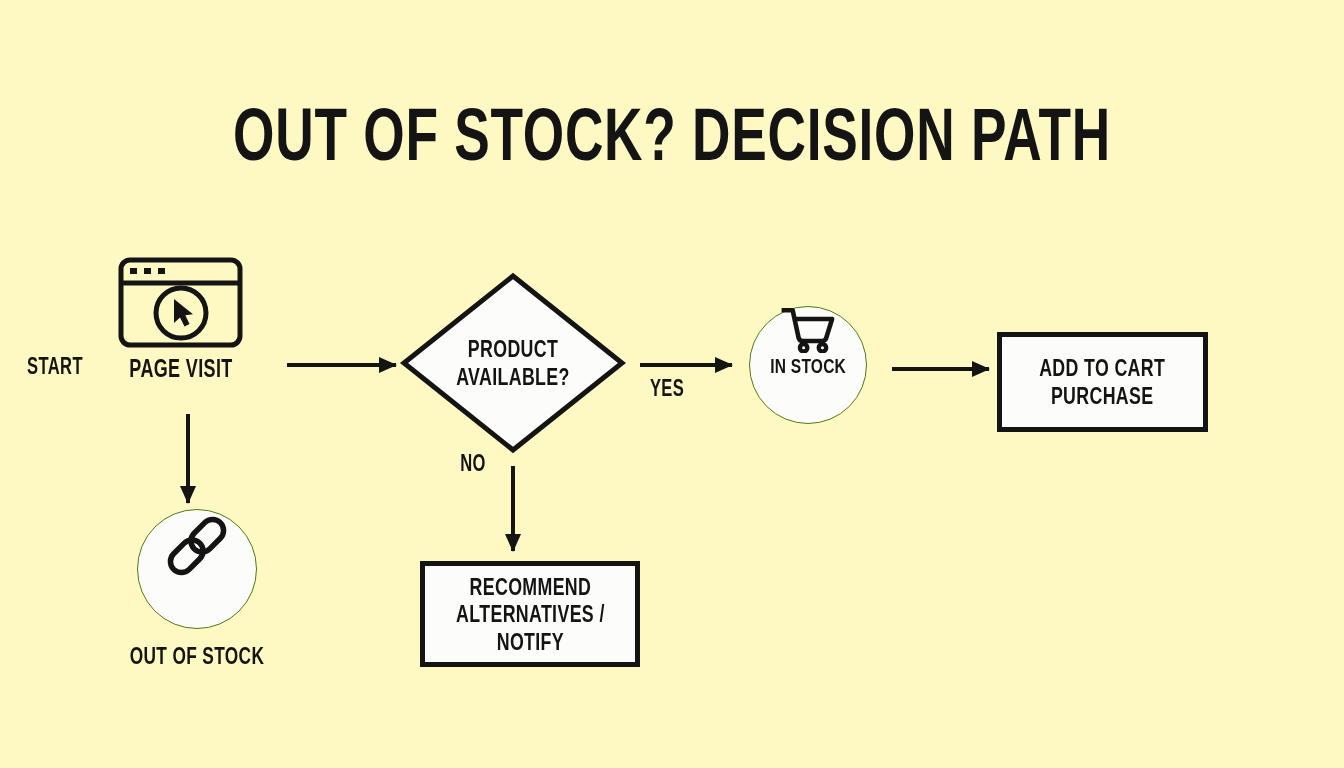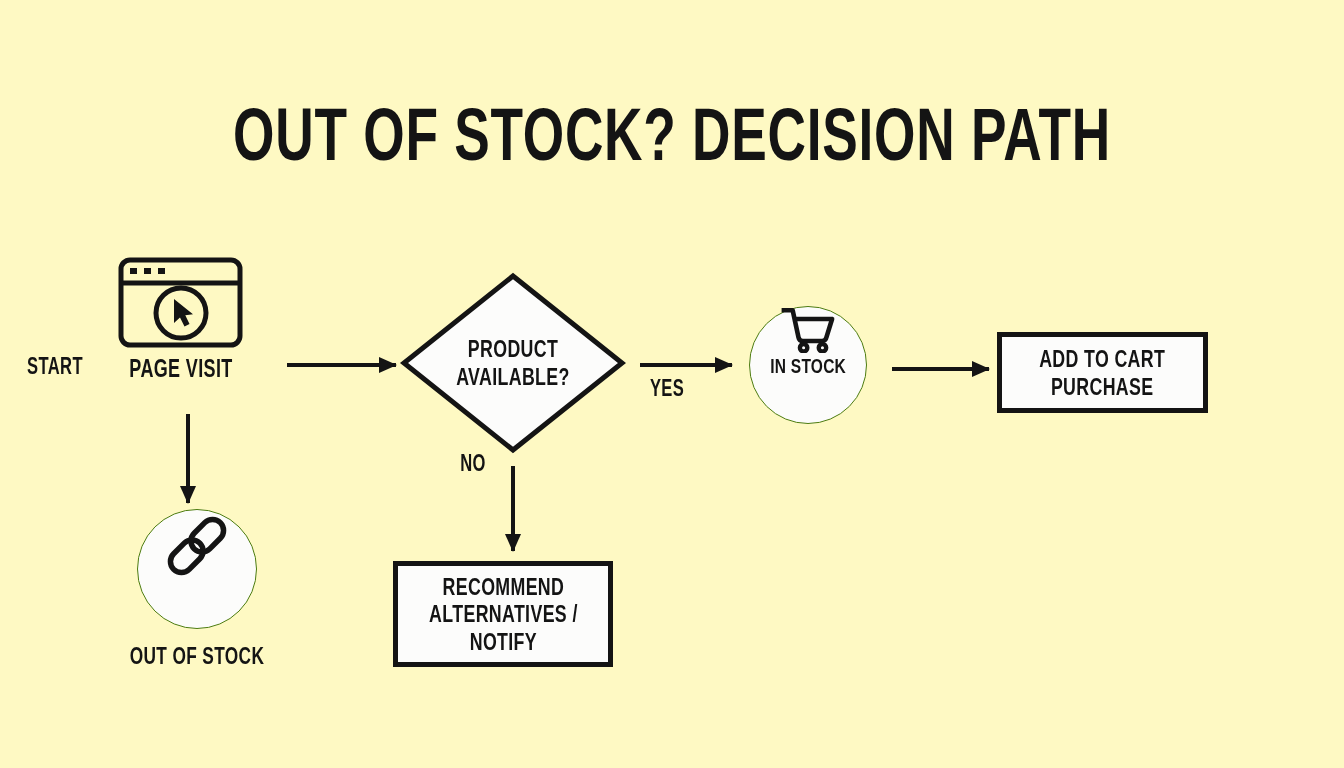--- a/index.html
+++ b/index.html
@@ -96,39 +96,39 @@
 
   <div class="circ" style="left:749px;top:306px;width:118px;height:118px;">
     <svg width="54" height="46" viewBox="0 0 24 21">
       <path d="M1 1.5 h4 l2.68 12.39 a2 2 0 0 0 2 1.61 h8.72 a2 2 0 0 0 2-1.61 L23 5.5 H6" fill="none" stroke="#141414" stroke-width="2.1" stroke-linejoin="round" stroke-linecap="square"></path>
       <circle cx="10" cy="18.6" r="1.7" fill="none" stroke="#141414" stroke-width="2"></circle>
       <circle cx="18.6" cy="18.6" r="1.7" fill="none" stroke="#141414" stroke-width="2"></circle>
     </svg>
     <div class="circ-label">IN STOCK</div>
   </div>
 
-  <div class="box" style="left:997px;top:332px;width:211px;height:81px;">
+  <div class="box" style="left:997px;top:332px;width:211px;height:100px;">
     <div class="box-inner">
       <span>ADD TO CART</span>
       <span>PURCHASE</span>
     </div>
   </div>
 
   <div class="circ" style="left:137px;top:509px;width:120px;height:120px;">
     <svg width="72" height="72" viewBox="0 0 72 72">
       <g transform="rotate(-45 36 36)">
         <rect x="3" y="25" width="37" height="22" rx="11" fill="none" stroke="#141414" stroke-width="5.5"></rect>
         <rect x="32" y="25" width="37" height="22" rx="11" fill="none" stroke="#141414" stroke-width="5.5"></rect>
       </g>
     </svg>
   </div>
 
   <div class="lbl" style="left:197px;top:656px;font-size:24px;">OUT OF STOCK</div>
 
-  <div class="box" style="left:393px;top:561px;width:220px;height:106px;">
+  <div class="box" style="left:420px;top:561px;width:220px;height:106px;">
     <div class="box-inner">
       <span>RECOMMEND</span>
       <span>ALTERNATIVES /</span>
       <span>NOTIFY</span>
     </div>
   </div>
 
 </div>
 
 </body></html>

